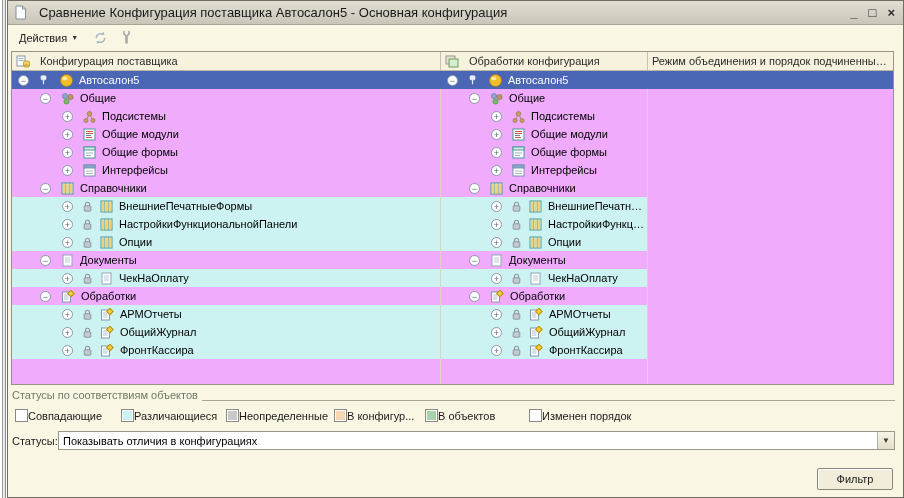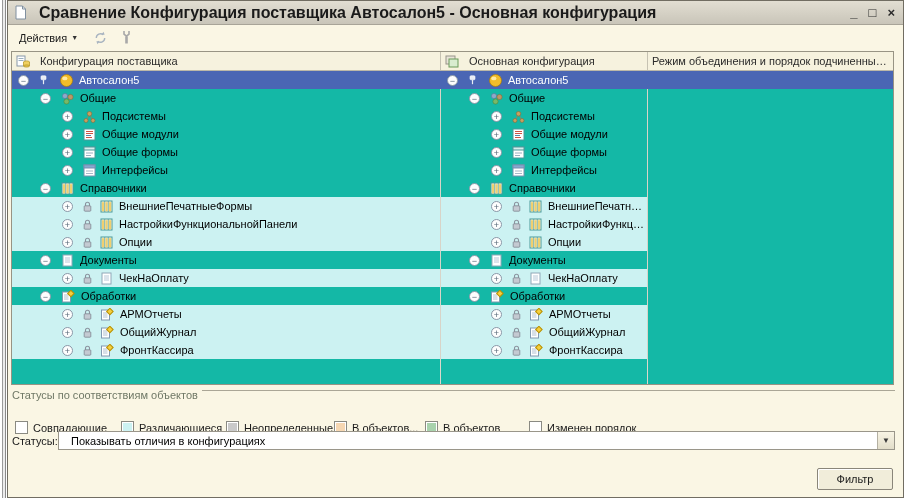--- a/index.html
+++ b/index.html
@@ -5,31 +5,31 @@
   html,body{margin:0;padding:0;}
   body{font-family:"Liberation Sans", sans-serif; background:#ffffff;}
   .screen{position:relative;width:904px;height:498px;overflow:hidden;background:#ffffff;}
   .left-strip{position:absolute;left:0;top:0;width:7px;height:498px;
     background:linear-gradient(90deg,#ffffff 0 2px,#9a9a9a 2px 3px,#ececec 3px 5px,#8a8a8a 5px 6px,#ffffff 6px 7px);}
   .window{position:absolute;left:7px;top:0;width:897px;height:498px;box-sizing:border-box;
     border:1px solid #716d62;background:#faf6e4;}
   
   .titlebar{height:23px;display:flex;align-items:center;gap:6px;padding:0 8px 0 6px;
     background:linear-gradient(#e2ded2,#c9c5b9);border-bottom:1px solid #a8a498;}
-  .title-text{font-size:16px;font-weight:bold;color:#1a1a1a;white-space:nowrap;overflow:hidden;}
+  .title-text{font-size:13px;font-weight:normal;color:#1a1a1a;white-space:nowrap;overflow:hidden;}
   .win-controls{margin-left:auto;display:flex;gap:11px;align-items:center;}
   .win-btn{font-size:13px;color:#2a2a2a;line-height:14px;cursor:default;font-weight:bold;}
   
   .toolbar{height:25px;display:flex;align-items:center;gap:12px;padding:0 8px;border-radius:6px;}
   .actions-btn{display:flex;align-items:center;gap:4px;font-size:11px;color:#1a1a1a;padding:2px 3px;}
   .caret{font-size:7px;color:#333;}
   .tool-ic{display:flex;align-items:center;}
   
   .tree{position:absolute;left:3px;top:50px;width:883px;height:334px;box-sizing:border-box;
-    border:1px solid #989484;background:#14b8a6;display:flex;flex-direction:column;}
+    border:1px solid #989484;background:#f0abfc;display:flex;flex-direction:column;}
   .tree-header{display:flex;height:18px;background:#f6f2de;border-bottom:1px solid #bcb8a8;font-size:11px;color:#2a2a2a;flex:0 0 auto;}
   .hcell{display:flex;align-items:center;gap:4px;padding:0 4px;box-sizing:border-box;
     border-right:1px solid #c6c2b2;white-space:nowrap;overflow:hidden;}
   .hcell .htext{overflow:hidden;text-overflow:ellipsis;min-width:0;}
   .hc1{width:429px;} .hc2{width:207px;} .hc3{flex:1;border-right:none;}
   .tree-body{flex:1;position:relative;overflow:hidden;font-size:11px;color:#000;
     background-image:linear-gradient(#dcd8cc,#dcd8cc),linear-gradient(#dcd8cc,#dcd8cc);
     background-size:1px 100%,1px 100%;background-position:428px 0,635px 0;background-repeat:no-repeat;}
   .trow{display:flex;height:18px;}
   .tcell{box-sizing:border-box;display:flex;align-items:center;white-space:nowrap;overflow:hidden;}
@@ -40,31 +40,31 @@
   .trow.sel .tc1,.trow.sel .tc2,.trow.sel .tc3{background:#4a66b4;color:#ffffff;border-right-color:#4a66b4;}
   .expand{flex:0 0 auto;width:11px;height:11px;border-radius:50%;border:1px solid #8a98a8;background:#fdfdfd;
     color:#5a6a7a;font-size:9px;line-height:10px;text-align:center;margin-right:10px;box-sizing:border-box;cursor:default;}
   .ic{flex:0 0 auto;display:flex;align-items:center;margin-right:6px;}
   .lock{margin-right:8px;}
   .pin{margin-right:12px;}
   .rooticon{margin-right:6px;}
   .label{min-width:0;overflow:hidden;text-overflow:ellipsis;}
   
   .statusbox{position:absolute;left:4px;top:388px;width:883px;height:38px;font-size:11px;}
-  .status-title{display:flex;align-items:flex-start;gap:4px;color:#6f7866;}
+  .status-title{display:flex;align-items:flex-end;gap:4px;color:#6f7866;}
   .status-title .line{flex:1;height:1px;background:#aaa696;margin-top:1px;}
   .legend{position:absolute;top:16px;left:0;right:0;height:16px;}
-  .leg-item{position:absolute;top:16px;display:flex;align-items:center;gap:5px;}
+  .leg-item{position:absolute;top:4px;display:flex;align-items:center;}
   .swatch{width:13px;height:13px;box-sizing:border-box;border:1px solid #8a8a82;box-shadow:inset 0 0 0 1px #ffffff;}
   .leg-label{color:#1a1a1a;white-space:nowrap;}
   
   .filter-row{position:absolute;left:4px;top:430px;width:883px;height:19px;display:flex;align-items:center;font-size:11px;}
   .filter-label{width:46px;color:#1a1a1a;}
   .combo{flex:1;height:19px;box-sizing:border-box;border:1px solid #9a968a;background:#ffffff;display:flex;align-items:center;}
-  .combo-value{flex:1;padding-left:12px;overflow:hidden;text-overflow:ellipsis;white-space:nowrap;}
+  .combo-value{flex:1;padding-left:4px;overflow:hidden;text-overflow:ellipsis;white-space:nowrap;}
   .combo-arrow{width:17px;height:17px;box-sizing:border-box;border-left:1px solid #b4b0a2;
     background:linear-gradient(#f8f4e4,#e2ddc9);display:flex;align-items:center;justify-content:center;font-size:8px;color:#3a3a3a;}
   
   .help-btn{position:absolute;left:809px;top:467px;width:76px;height:22px;box-sizing:border-box;
     background:#f1edda;border:1px solid #8a867a;border-radius:2px;box-shadow:inset 1px 1px 0 #ffffff;
     font-size:11px;color:#1a1a1a;display:flex;align-items:center;justify-content:center;cursor:default;}
 </style>
 </head>
 <body>
 
@@ -126,21 +126,21 @@
           </span>
           <span class="htext">Конфигурация поставщика</span>
         </div>
         <div class="hcell hc2">
           <span class="ic">
             <svg width="14" height="13">
                 <rect x="1" y="1" width="9" height="8" fill="#e8e4d8" stroke="#98948a"></rect>
                 <rect x="4" y="4" width="9" height="8" fill="#d8ecd0" stroke="#6a9a5a"></rect>
               </svg>
           </span>
-          <span class="htext">Основная конфигурация</span>
+          <span class="htext">Обработки конфигурация</span>
         </div>
         <div class="hcell hc3">
           <span class="htext">Режим объединения и порядок подчиненных объ...</span>
         </div>
       </div>
       <div class="tree-body" id="tree-body">
           <div class="trow sel">
             <div class="tcell tc1" style="padding-left: 6px;">
               <span class="expand">−</span>
               <span class="ic pin">
@@ -704,21 +704,21 @@
           <span class="leg-item" style="left: 109px;">
             <span class="swatch" style="background: rgb(204, 242, 242);"></span>
             <span class="leg-label">Различающиеся</span>
           </span>
           <span class="leg-item" style="left: 214px;">
             <span class="swatch" style="background: rgb(201, 201, 201);"></span>
             <span class="leg-label">Неопределенные</span>
           </span>
           <span class="leg-item" style="left: 322px;">
             <span class="swatch" style="background: rgb(246, 215, 178);"></span>
-            <span class="leg-label">В объектов...</span>
+            <span class="leg-label">В конфигур...</span>
           </span>
           <span class="leg-item" style="left: 413px;">
             <span class="swatch" style="background: rgb(168, 210, 172);"></span>
             <span class="leg-label">В объектов</span>
           </span>
           <span class="leg-item" style="left: 517px;">
             <span class="swatch" style="background: rgb(255, 255, 255);"></span>
             <span class="leg-label">Изменен порядок</span>
           </span>
         </div>

